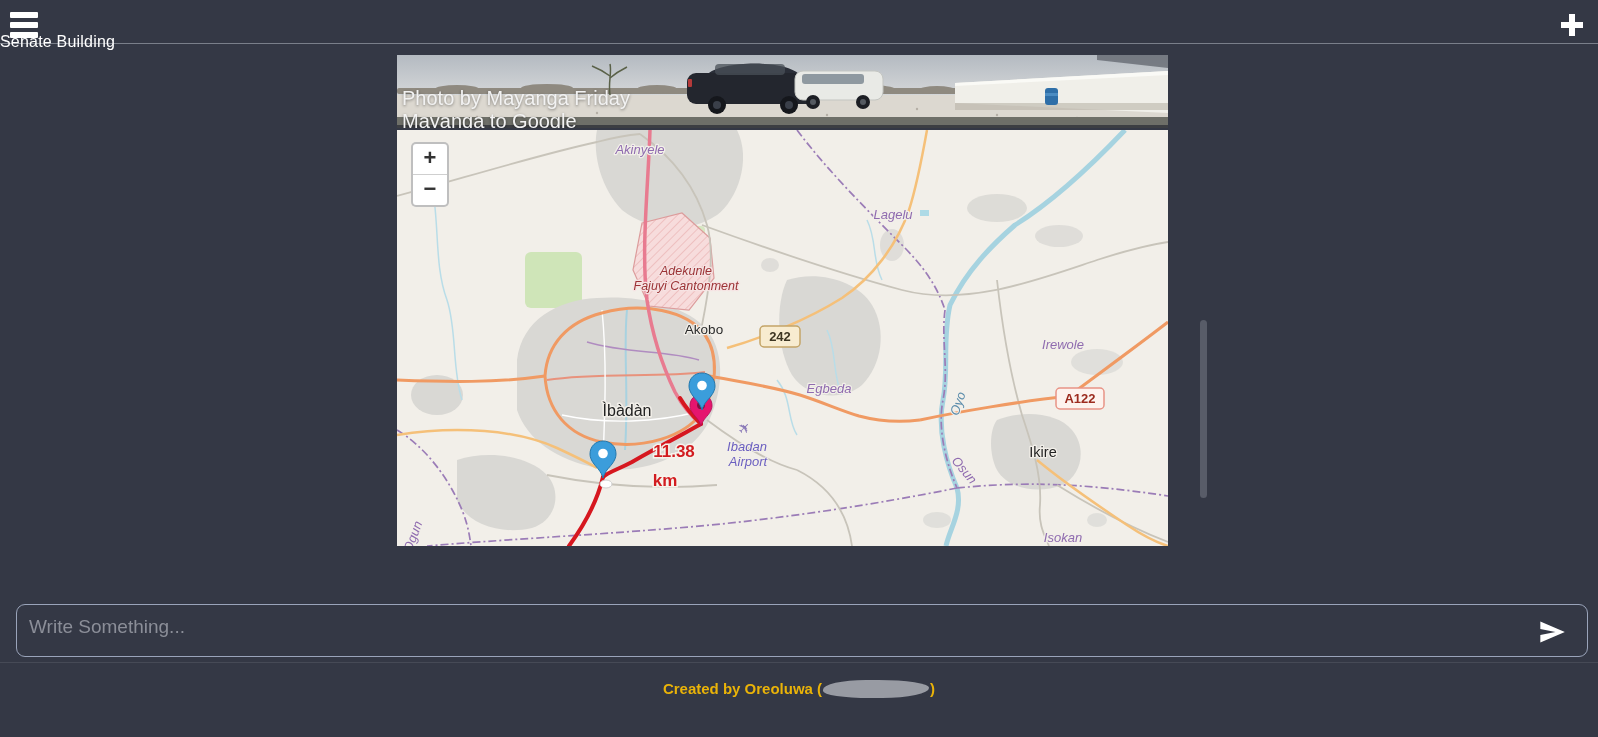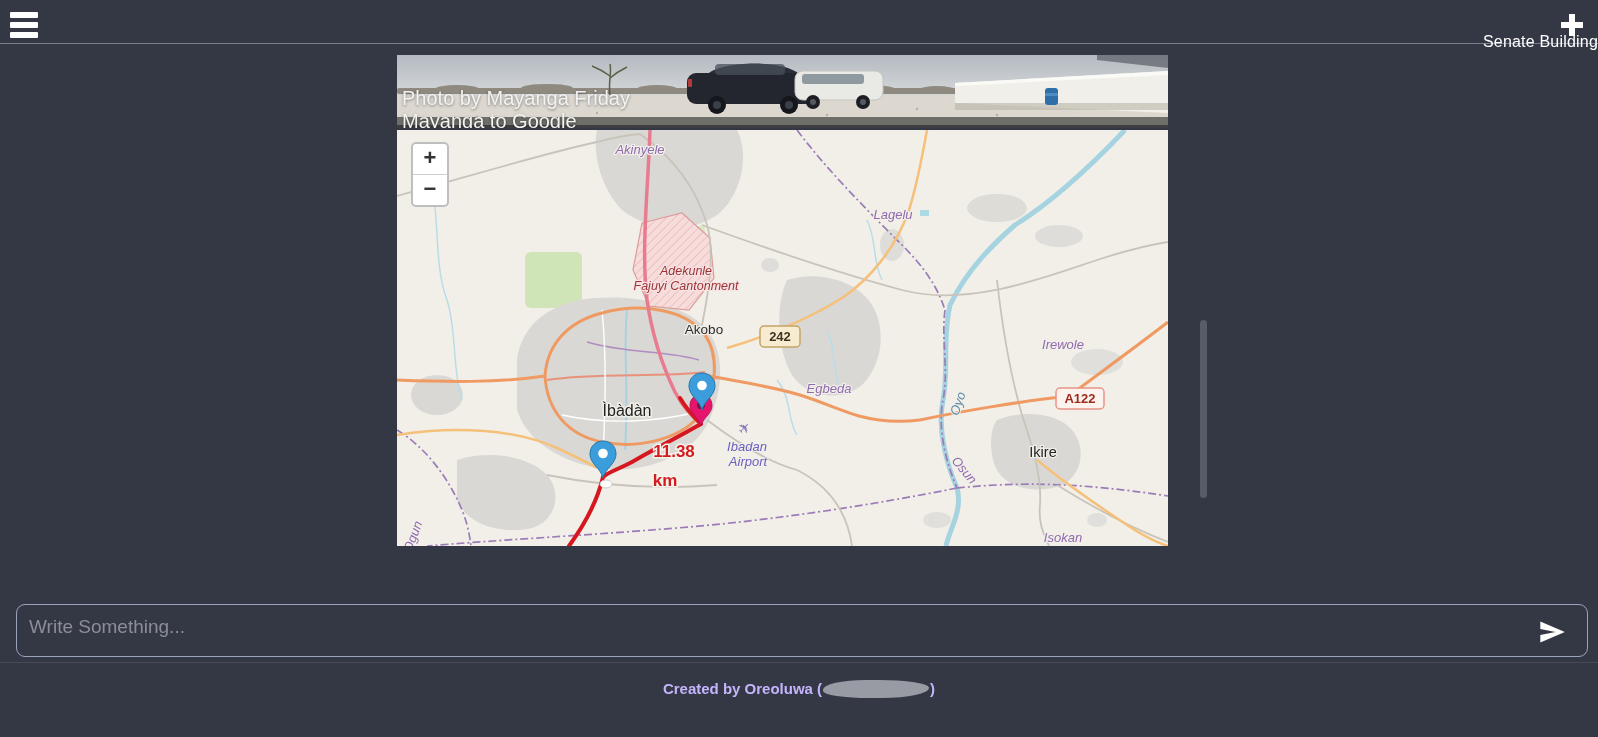--- a/index.html
+++ b/index.html
@@ -4,21 +4,21 @@
 <style>
   html,body{margin:0;padding:0;}
   body{
     width:1598px;height:737px;position:relative;overflow:hidden;
     background:#343845;font-family:"Liberation Sans",sans-serif;
   }
   
   .header{position:absolute;top:0;left:0;right:0;height:43px;border-bottom:1px solid #7a7f8a;}
   .hamburger{position:absolute;left:10px;top:12px;width:28px;height:26px;cursor:pointer;}
   .hamburger .bar{width:28px;height:6px;background:#ffffff;border-radius:1px;margin-bottom:4px;}
-  .page-title{position:absolute;top:33px;left:0;right:0;text-align:right;color:#ffffff;
+  .page-title{position:absolute;top:33px;left:0;right:0;text-align:left;color:#ffffff;
     font-size:16px;letter-spacing:.2px;z-index:3;}
   .plus-btn{position:absolute;right:12px;top:11px;width:28px;height:28px;cursor:pointer;}
   
   .content{position:absolute;left:397px;top:55px;width:771px;}
   .photo{position:relative;width:771px;height:73px;overflow:hidden;background:#be185d;}
   .photo svg{display:block;}
   .photo-credit{position:absolute;left:5px;top:32px;color:#f2f2f2;font-size:20px;line-height:23px;
     text-shadow:0 1px 3px rgba(0,0,0,.45);}
   .map-wrap{position:relative;width:771px;height:416px;margin-top:2px;background:#f2efe9;}
   .map-wrap > svg{display:block;}
@@ -32,21 +32,21 @@
     background:#585c68;border-radius:4px;}
   
   .composer{position:absolute;left:16px;top:604px;width:1572px;height:53px;}
   .composer textarea{box-sizing:border-box;width:100%;height:100%;background:transparent;
     border:1.5px solid #9aa4ba;border-radius:9px;padding:11px 60px 10px 12px;
     font-family:"Liberation Sans",sans-serif;font-size:19px;color:#dfe2e8;resize:none;outline:none;}
   .composer textarea::placeholder{color:#8b8e98;opacity:1;}
   .send-btn{position:absolute;right:22px;top:14px;width:28px;height:28px;cursor:pointer;}
   .bottom-divider{position:absolute;top:662px;left:0;right:0;border-top:1px solid #464a56;}
   
-  .footer{position:absolute;top:680px;left:0;right:0;text-align:center;color:#c4b5fd;
+  .footer{position:absolute;top:680px;left:0;right:0;text-align:center;color:#eab308;
     font-size:15px;font-weight:700;}
   .redacted{display:inline-block;width:106px;height:18px;background:#989ba3;
     border-radius:46% 54% 50% 50% / 62% 50% 64% 44%;vertical-align:-4px;margin:0 1px;}
 </style>
 </head>
 <body>
 
 <div class="header">
   <div class="hamburger">
     <div class="bar"></div>

